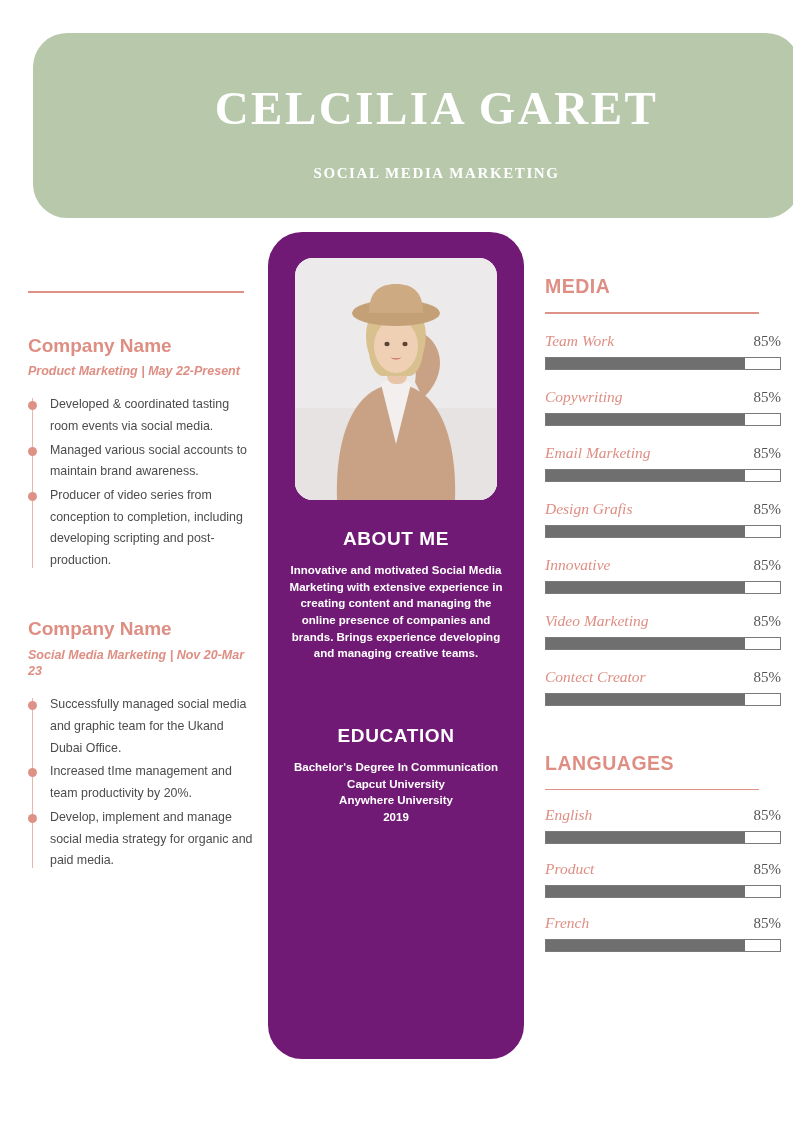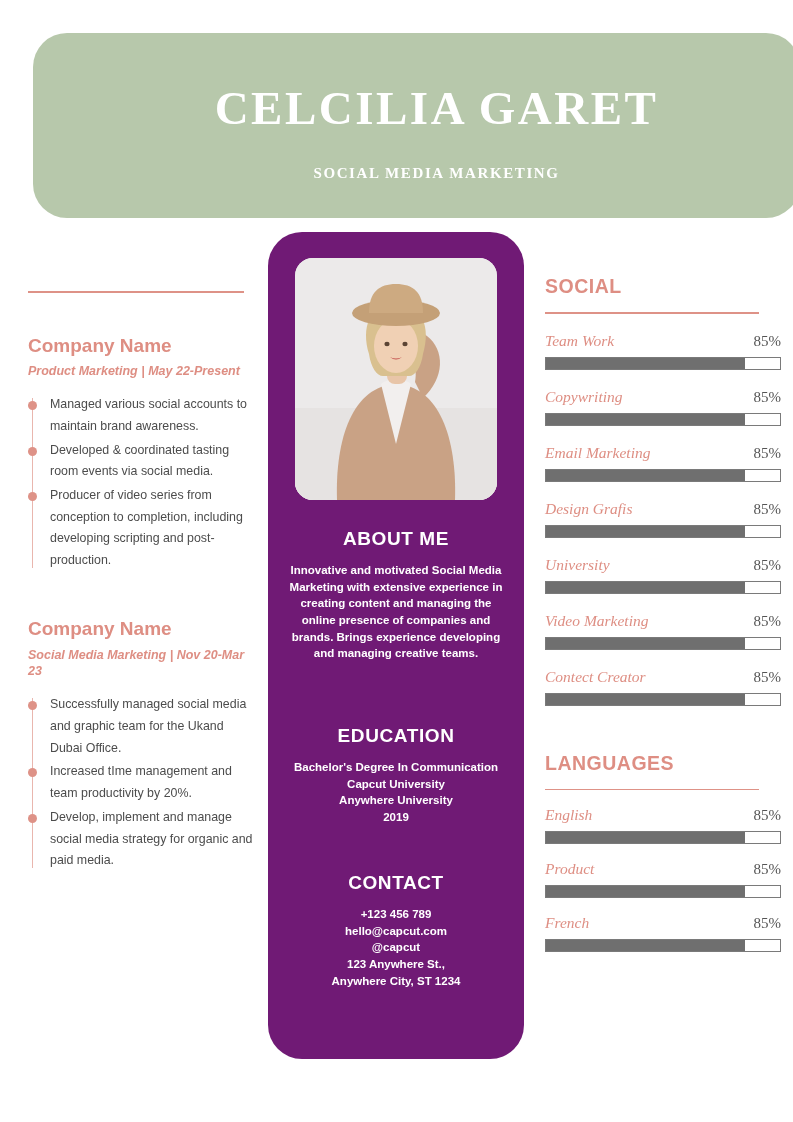--- a/index.html
+++ b/index.html
@@ -227,22 +227,22 @@
   </div>
 
   <div class="left-col">
     <div class="left-rule"></div>
 
     <div class="job">
       <div class="job-company">Company Name</div>
       <div class="job-meta">Product Marketing | May 22-Present</div>
       <div class="bullets">
         <div class="bullet-line"></div>
+        <div class="bullet"><span class="dot"></span><span>Developed &amp; coordinated tasting room events via social media.</span></div>
         <div class="bullet"><span class="dot"></span><span>Managed various social accounts to maintain brand awareness.</span></div>
-        <div class="bullet"><span class="dot"></span><span>Developed &amp; coordinated tasting room events via social media.</span></div>
         <div class="bullet"><span class="dot"></span><span>Producer of video series from conception to completion, including developing scripting and post-production.</span></div>
       </div>
     </div>
 
     <div class="job">
       <div class="job-company">Company Name</div>
       <div class="job-meta">Social Media Marketing | Nov 20-Mar 23</div>
       <div class="bullets">
         <div class="bullet-line"></div>
         <div class="bullet"><span class="dot"></span><span>Successfully managed social media and graphic team for the Ukand Dubai Office.</span></div>
@@ -283,32 +283,24 @@
       <div class="center-body">Innovative and motivated Social Media Marketing with extensive experience in creating content and managing the online presence of companies and brands. Brings experience developing and managing creative teams.</div>
     </div>
 
     <div class="edu-block">
       <div class="center-section-title">EDUCATION</div>
       <div class="center-body" style="white-space: pre-line;">Bachelor's Degree In Communication Capcut University
 Anywhere University
 2019</div>
     </div>
 
-    <div class="contact-block">
-      <div class="center-section-title">CONTACT</div>
-      <div class="center-body" style="white-space: pre-line;">+123  456 789
-hello@capcut.com
-@capcut
-123 Anywhere St.,
-Anywhere City, ST 1234</div>
-    </div>
   </div>
 
   <div class="right-col">
-    <div class="right-title">SOCIAL</div>
+    <div class="right-title">MEDIA</div>
     <div class="right-rule"></div>
 
     <div id="skills-list">
         <div class="skill">
           <div class="skill-head">
             <div class="skill-name">Team Work</div>
             <div class="skill-pct">85%</div>
           </div>
           <div class="bar">
             <div class="bar-fill" style="width: 85%; background: rgb(111, 111, 111);"></div>
@@ -336,21 +328,21 @@
           <div class="skill-head">
             <div class="skill-name">Design Grafis</div>
             <div class="skill-pct">85%</div>
           </div>
           <div class="bar">
             <div class="bar-fill" style="width: 85%; background: rgb(111, 111, 111);"></div>
           </div>
         </div>
         <div class="skill">
           <div class="skill-head">
-            <div class="skill-name">University</div>
+            <div class="skill-name">Innovative</div>
             <div class="skill-pct">85%</div>
           </div>
           <div class="bar">
             <div class="bar-fill" style="width: 85%; background: rgb(111, 111, 111);"></div>
           </div>
         </div>
         <div class="skill">
           <div class="skill-head">
             <div class="skill-name">Video Marketing</div>
             <div class="skill-pct">85%</div>

